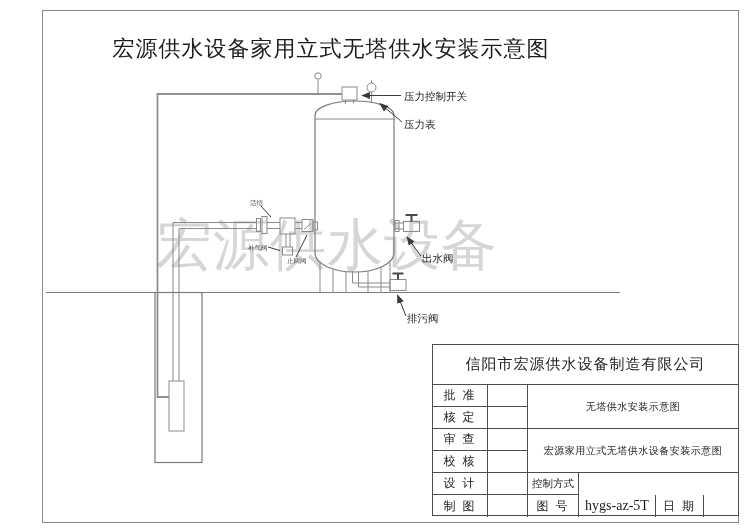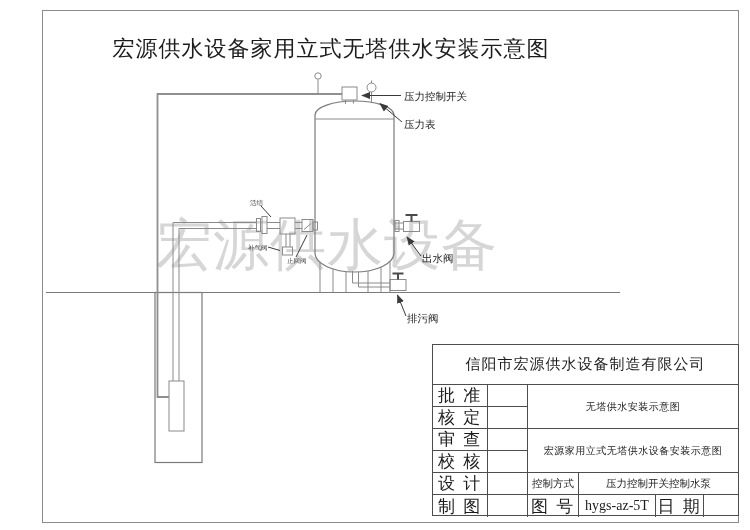--- a/index.html
+++ b/index.html
@@ -23,21 +23,21 @@
   
   .title-block{position:absolute;left:432px;top:344px;width:307px;height:172px;
        box-sizing:border-box;border:1px solid #4d4d4d;background:#fff;z-index:3;
        display:grid;grid-template-columns:55px 40px 51px 77px 48px 34px;
        grid-template-rows:40px repeat(6,22px);}
   .title-block div{box-sizing:border-box;display:flex;align-items:center;justify-content:center;
        overflow:hidden;white-space:nowrap;color:#1c1c1c;}
   .br{border-right:1px solid #4d4d4d;}
   .bb{border-bottom:1px solid #4d4d4d;}
   .tb-company{grid-column:1/7;grid-row:1;font-size:15px;letter-spacing:1px;}
-  .tb-label{font-size:17px;letter-spacing:2px;}
+  .tb-label{font-size:12px;letter-spacing:2px;}
   .tb-name{font-size:10px;letter-spacing:0.5px;}
   .tb-small{font-size:10.5px;}
   .tb-mono{font-size:14px;}
 </style>
 </head>
 <body>
 
 <div>
 
   <div class="sheet-border"></div>
@@ -127,21 +127,20 @@
 
     <div class="tb-label br bb" style="grid-column:1;grid-row:4;">审 查</div>
     <div class="br bb" style="grid-column:2;grid-row:4;"></div>
     <div class="tb-label br bb" style="grid-column:1;grid-row:5;">校 核</div>
     <div class="br bb" style="grid-column:2;grid-row:5;"></div>
     <div class="tb-name bb" style="grid-column:3/7;grid-row:4/6;">宏源家用立式无塔供水设备安装示意图</div>
 
     <div class="tb-label br bb" style="grid-column:1;grid-row:6;">设 计</div>
     <div class="br bb" style="grid-column:2;grid-row:6;"></div>
     <div class="tb-small br bb" style="grid-column:3;grid-row:6;">控制方式</div>
-    <div class="tb-small bb" style="grid-column:4/7;grid-row:6;">压力控制开关控制水泵</div>
 
     <div class="tb-label br" style="grid-column:1;grid-row:7;">制 图</div>
     <div class="br" style="grid-column:2;grid-row:7;"></div>
     <div class="tb-label br" style="grid-column:3;grid-row:7;text-align:center;">图 号</div>
     <div class="tb-mono br" style="grid-column:4;grid-row:7;">hygs-az-5T</div>
     <div class="tb-label br" style="grid-column:5;grid-row:7;">日 期</div>
     <div style="grid-column:6;grid-row:7;"></div>
   </div>
 
 </div>

